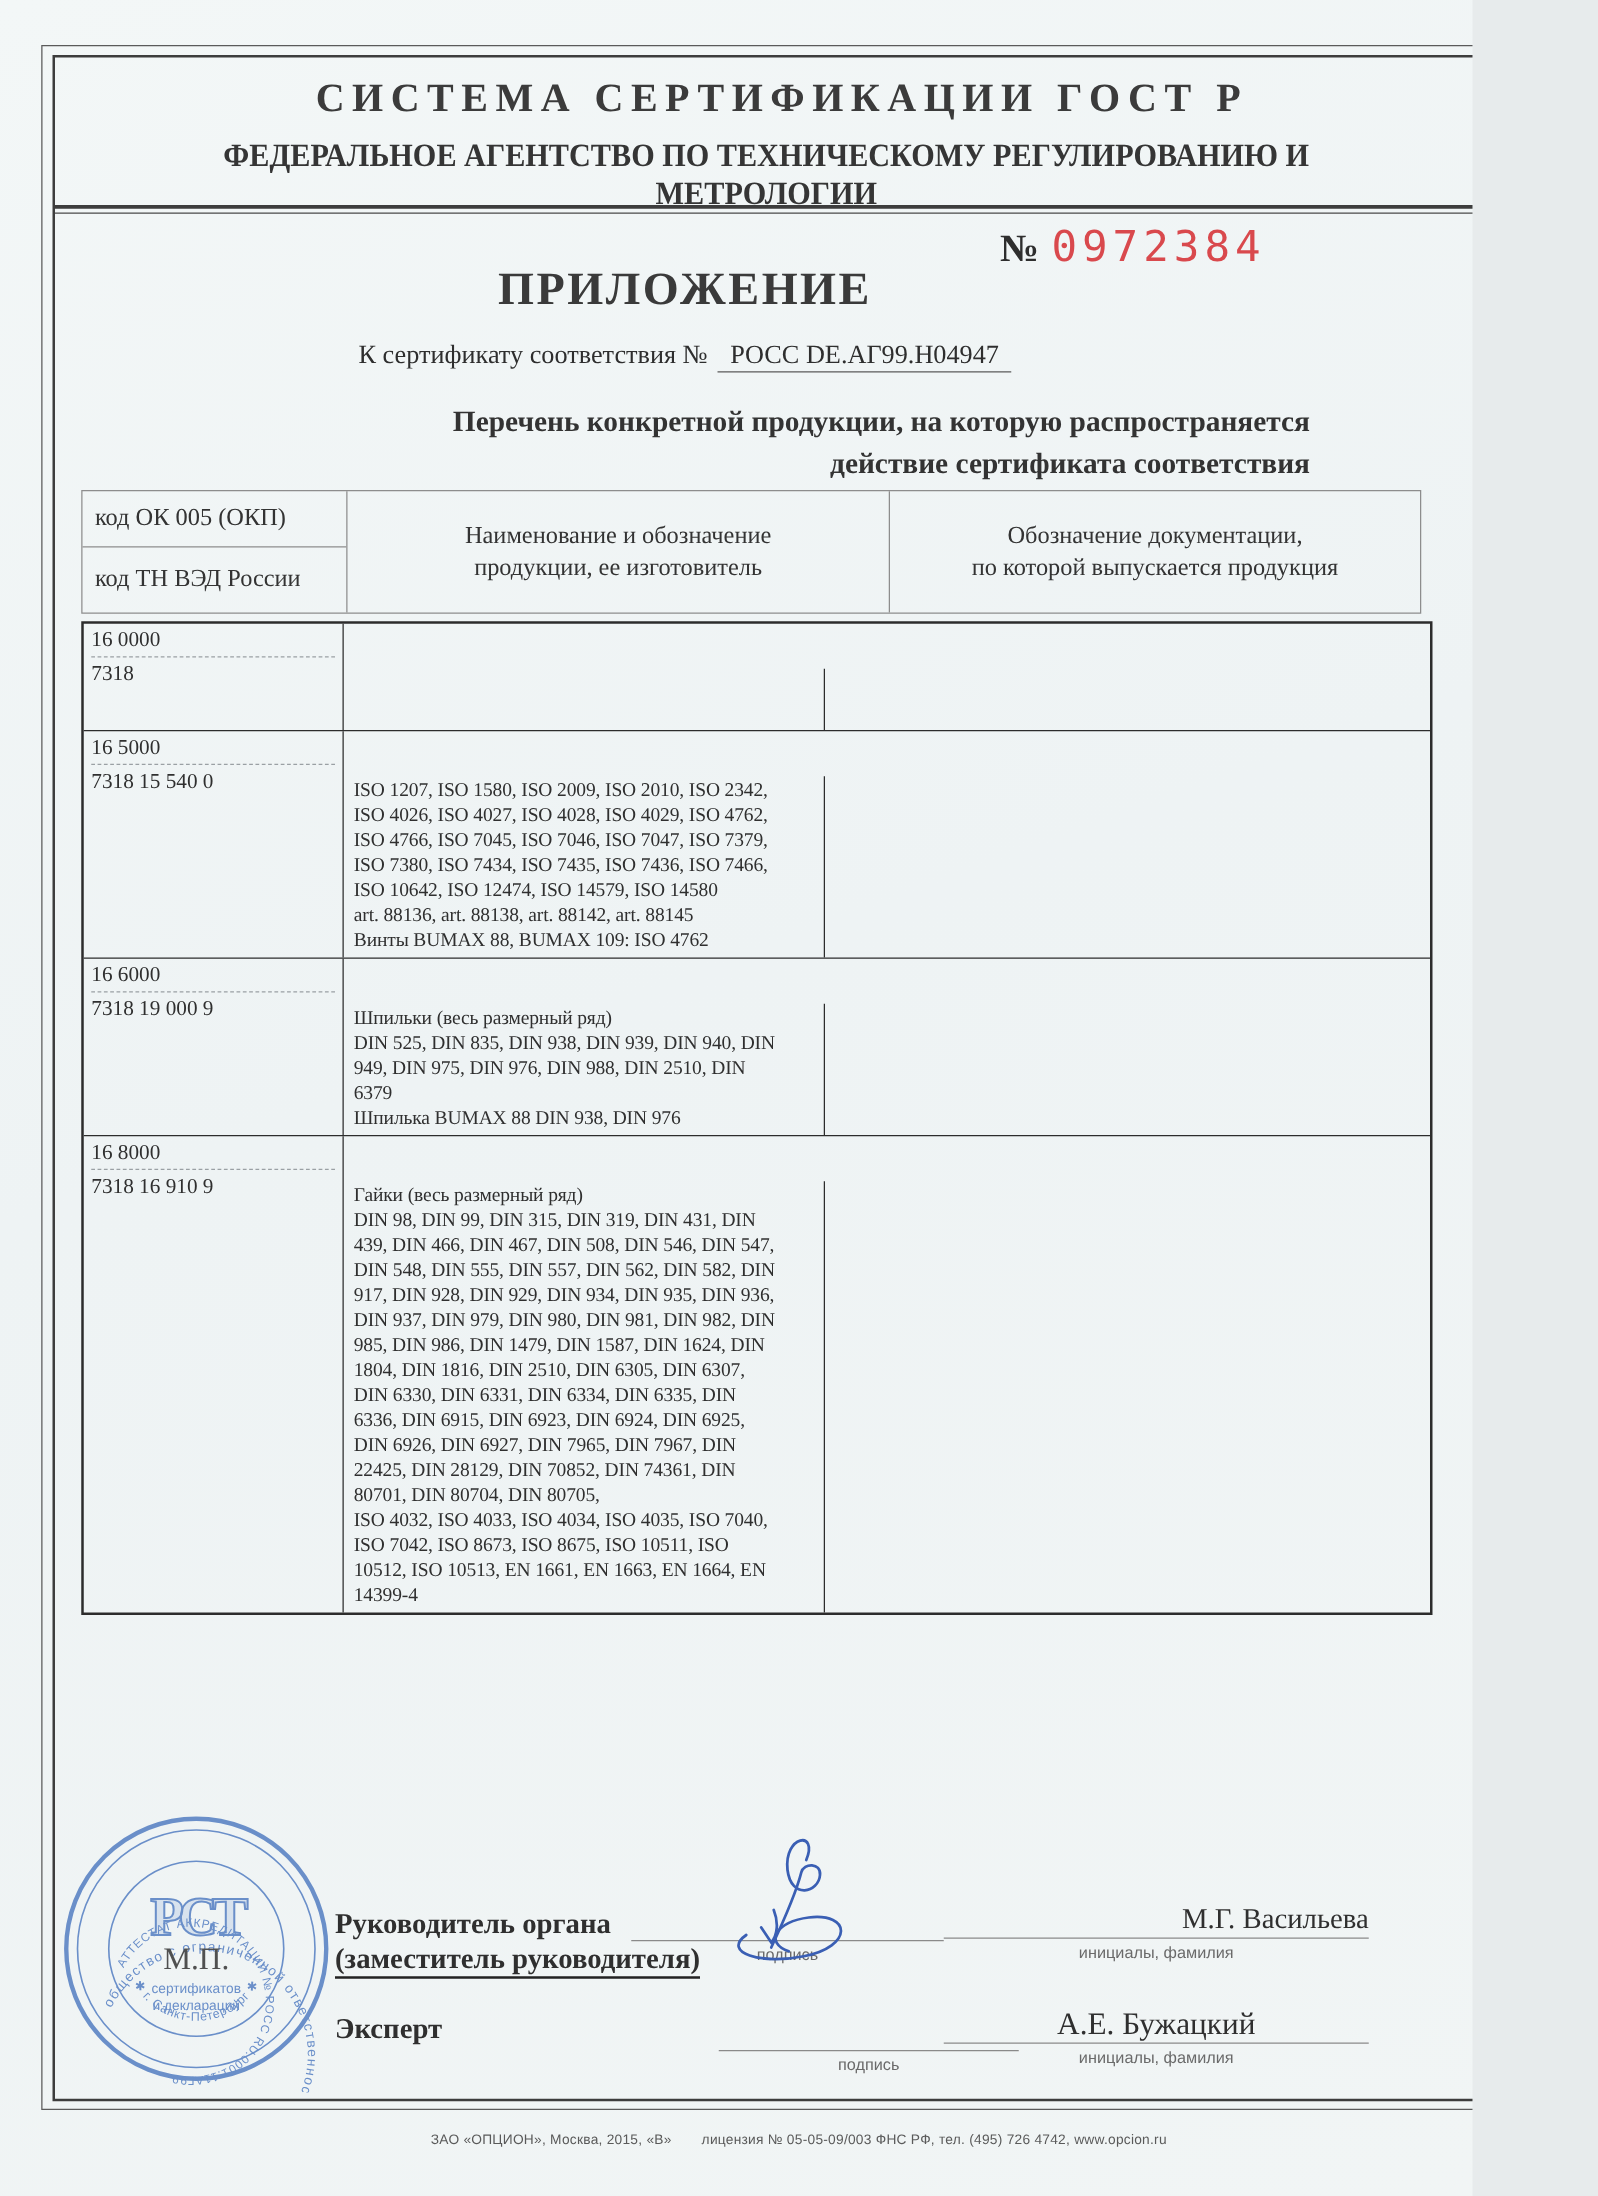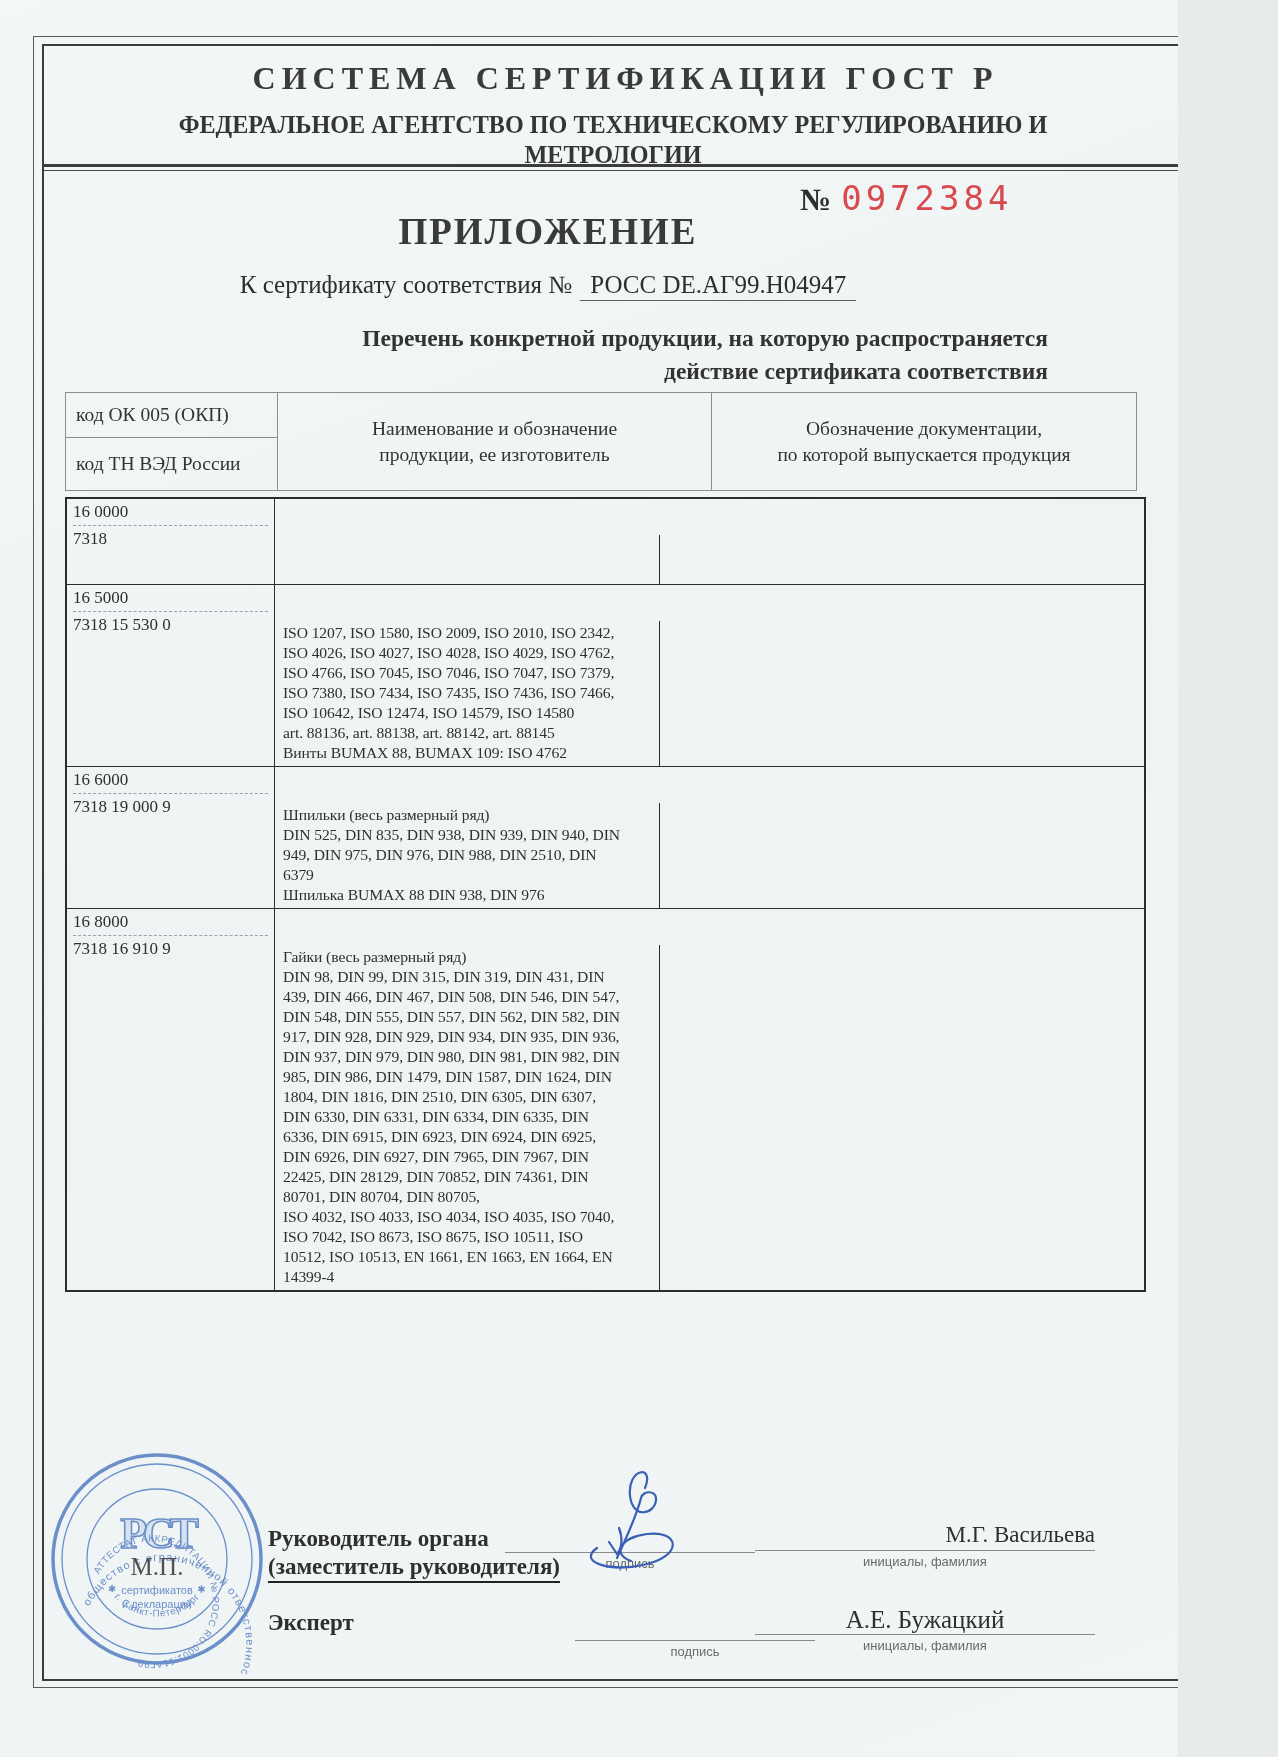--- a/index.html
+++ b/index.html
@@ -35,21 +35,21 @@
     font-family:"DejaVu Sans Mono", monospace; font-size:34px; color:#d9494d;
     letter-spacing:4px; font-weight:normal;
   }
 
   .main-title {
     position:absolute; left:48px; top:210px; width:1000px; text-align:center;
     font-size:37px; font-weight:bold; letter-spacing:2px; color:#3a3a3a;
   }
   .cert-line {
     position:absolute; left:48px; top:271px; width:1000px; text-align:center;
-    font-size:25px; color:#2e2e2e;
+    font-size:21px; color:#2e2e2e;
   }
   .cert-line .cert-num {
     border-bottom:1.5px solid #5b5b5b; padding:0 10px 2px 10px; margin-left:8px;
   }
   .desc-1, .desc-2 {
     position:absolute; left:48px; width:1000px; text-align:right;
     font-size:23.5px; font-weight:bold; color:#333;
   }
   .desc-1 { top:325px; }
   .desc-2 { top:358px; }
@@ -154,21 +154,21 @@
       <div class="td-c1">
         <div class="code-okp">16 0000</div>
         <div class="code-tnved">7318</div>
       </div>
       <div class="td-c2"></div>
       <div class="td-c3"></div>
     </div>
     <div class="t-row row-1">
       <div class="td-c1">
         <div class="code-okp">16 5000</div>
-        <div class="code-tnved">7318 15 530 0</div>
+        <div class="code-tnved">7318 15 540 0</div>
       </div>
       <div class="td-c2">ISO 1207, ISO 1580, ISO 2009, ISO 2010, ISO 2342,
 ISO 4026, ISO 4027, ISO 4028, ISO 4029, ISO 4762,
 ISO 4766, ISO 7045, ISO 7046, ISO 7047, ISO 7379,
 ISO 7380, ISO 7434, ISO 7435, ISO 7436, ISO 7466,
 ISO 10642, ISO 12474, ISO 14579, ISO 14580
 art. 88136, art. 88138, art. 88142, art. 88145
 Винты BUMAX 88, BUMAX 109: ISO 4762</div>
       <div class="td-c3"></div>
     </div>
@@ -252,14 +252,17 @@
   </svg>
 
   <svg class="autograph-svg" width="170" height="115" viewBox="0 0 170 115">
     <g fill="none" stroke="#3a5fb4" stroke-width="2.2" stroke-linecap="round">
       <path d="M 70 26 C 80 2 52 6 55 34 C 58 58 80 52 81 38 C 82 28 68 28 66 36 C 64 44 56 66 42 96"></path>
       <path d="M 22 86 C 2 100 34 110 68 103 C 108 95 106 68 72 72 C 46 75 36 92 56 99"></path>
       <path d="M 44 66 C 48 76 47 86 42 92 L 34 80"></path>
     </g>
   </svg>
 
+  <div class="footer-note">
+    <span>ЗАО «ОПЦИОН», Москва, 2015, «В»</span><span>лицензия № 05-05-09/003 ФНС РФ, тел. (495) 726 4742, www.opcion.ru</span>
+  </div>
 
 </div>
 
 </body></html>

